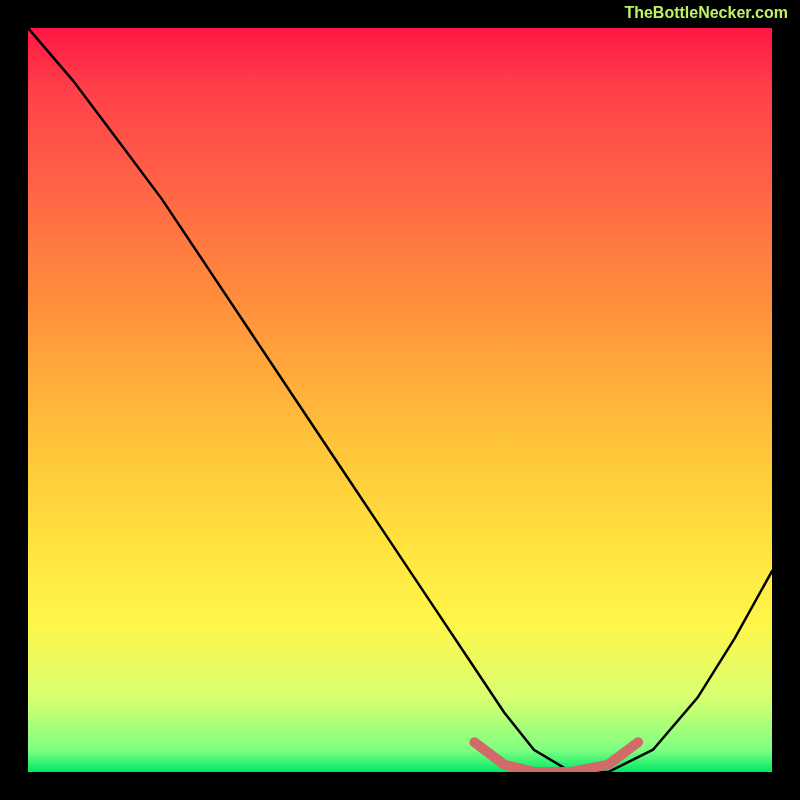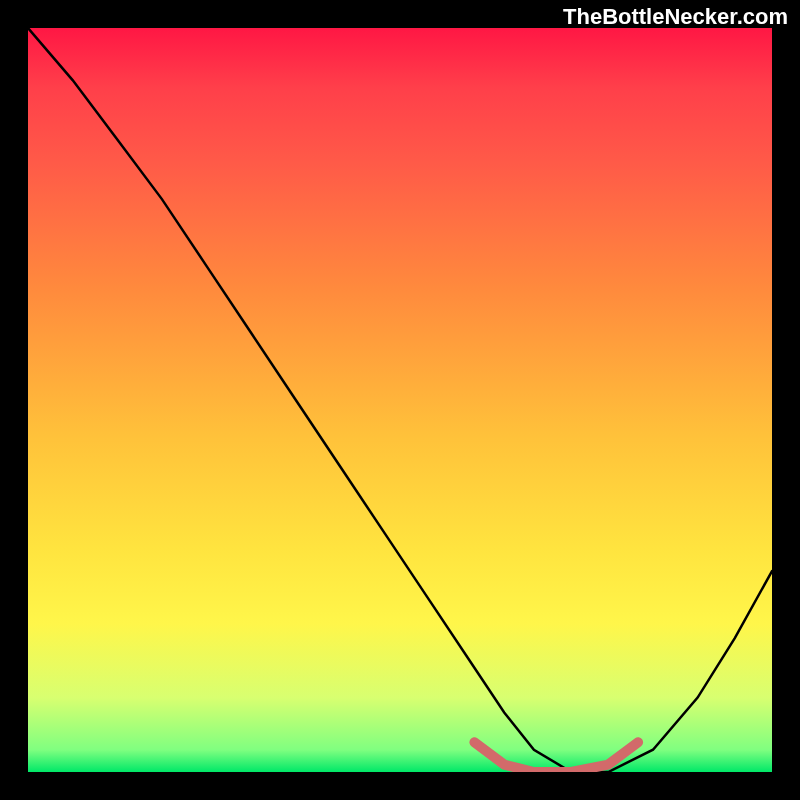--- a/index.html
+++ b/index.html
@@ -8,22 +8,22 @@
     width: 800px;
     height: 800px;
     background: #000;
     font-family: Arial, Helvetica, sans-serif;
     position: relative;
   }
   .watermark {
     position: absolute;
     top: 4px;
     right: 12px;
-    color: #ffffff;
-    font-size: 22px;
+    color: #bef264;
+    font-size: 16px;
     font-weight: bold;
     z-index: 10;
   }
   .plot {
     position: absolute;
     left: 28px;
     top: 28px;
     width: 744px;
     height: 744px;
     background: linear-gradient(

